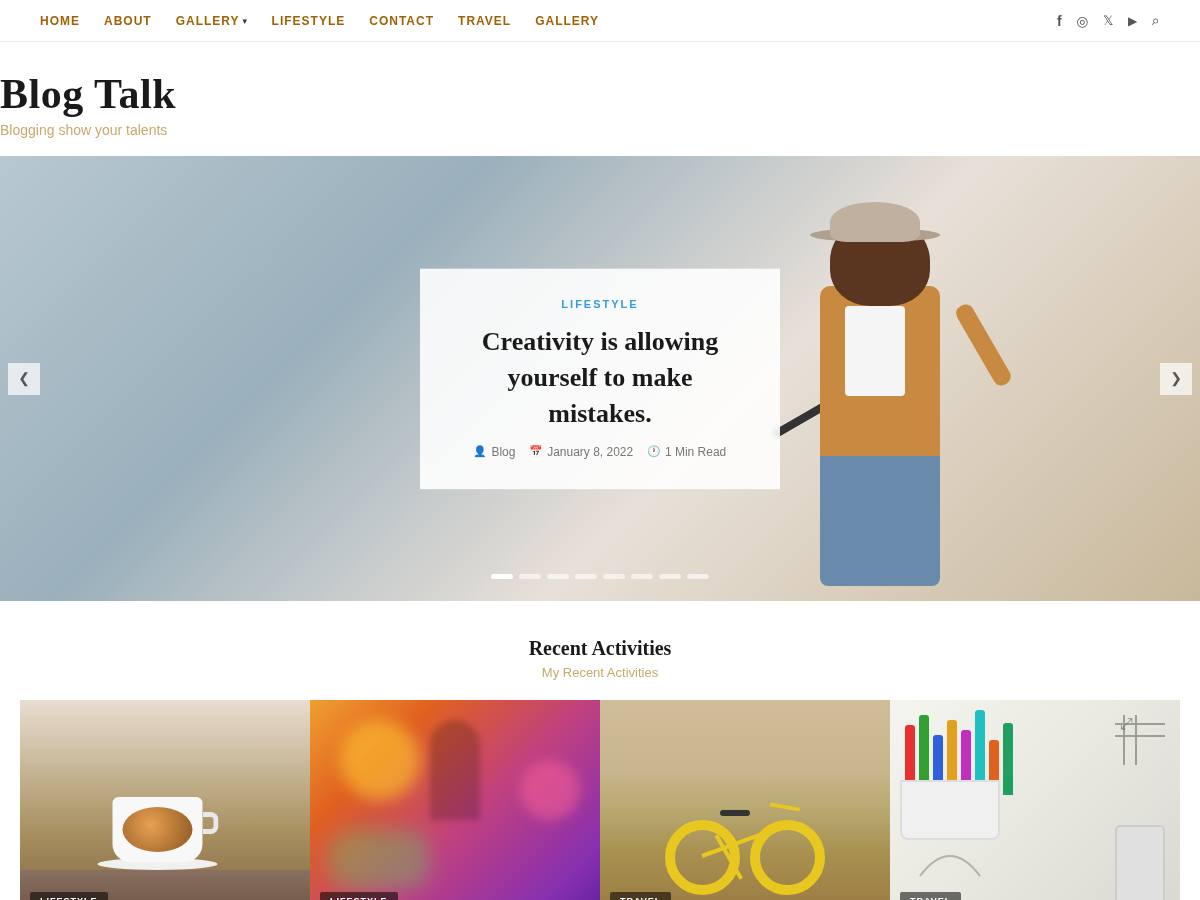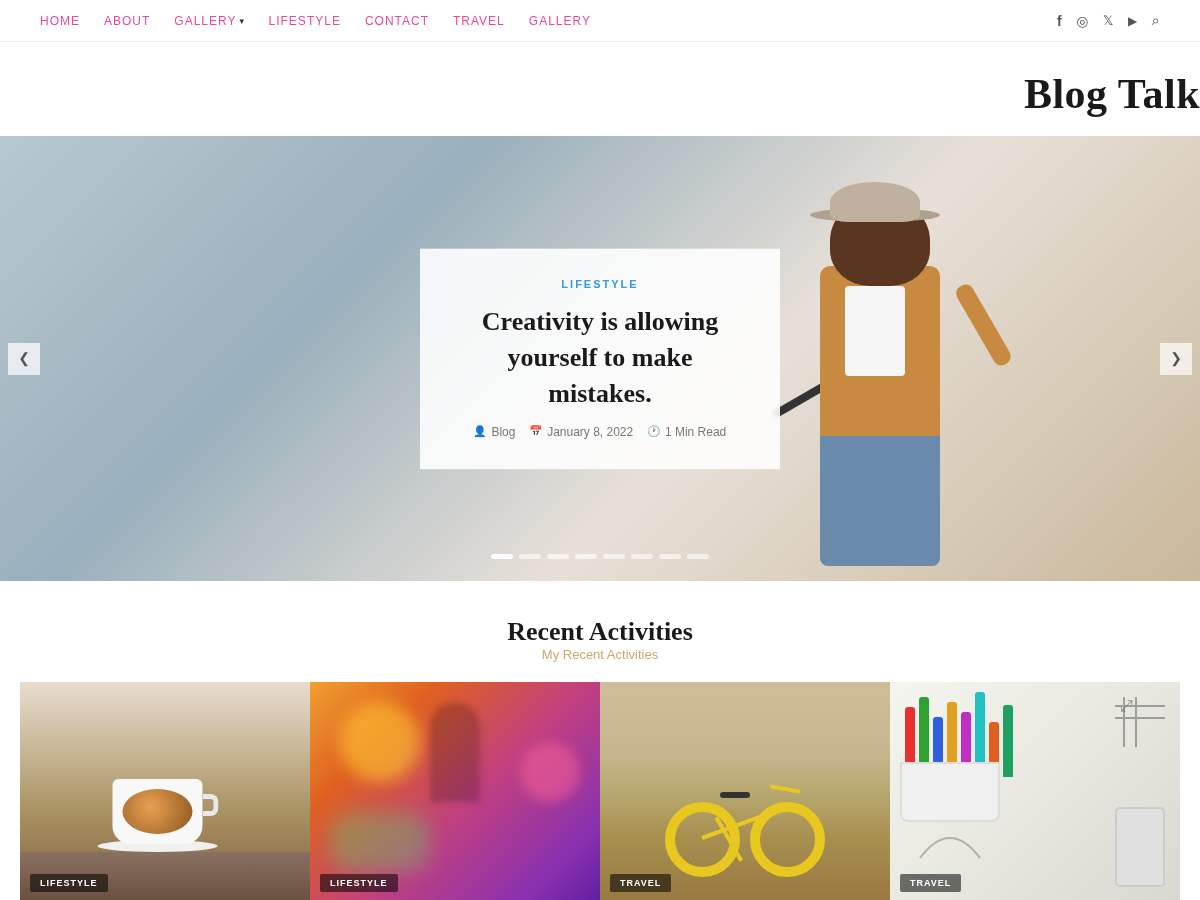--- a/index.html
+++ b/index.html
@@ -5,29 +5,29 @@
     * { margin: 0; padding: 0; box-sizing: border-box; }
     body { font-family: Georgia, 'Times New Roman', serif; background: #fff; color: #333; width: 1200px; min-height: 900px; overflow-x: hidden; }
 
     
     nav {
       display: flex; align-items: center; justify-content: space-between;
       padding: 0 40px; height: 42px; border-bottom: 1px solid #eee;
       font-family: Arial, sans-serif; font-size: 13px; letter-spacing: 0.5px;
     }
     .nav-links { display: flex; gap: 24px; }
-    .nav-links a { text-decoration: none; color: #ec4899; font-weight: 400; font-size: 12px; letter-spacing: 1px; }
+    .nav-links a { text-decoration: none; color: #a16207; font-weight: 700; font-size: 12px; letter-spacing: 1px; }
     .nav-links .gallery-wrap { display: flex; align-items: center; gap: 3px; cursor: pointer; }
     .nav-links .gallery-wrap span { font-size: 9px; }
     .nav-social { display: flex; align-items: center; gap: 14px; }
     .nav-social .icon { font-size: 15px; color: #555; cursor: pointer; }
     .nav-social .search-icon { font-size: 14px; color: #555; cursor: pointer; }
 
     
-    .site-header { text-align: right; padding: 28px 0 18px; }
+    .site-header { text-align: left; padding: 28px 0 18px; }
     .site-header h1 { font-size: 42px; font-weight: 700; letter-spacing: 0.5px; color: #1a1a1a; font-family: Georgia, serif; }
     .site-header p { font-size: 14px; color: #c8a96e; font-family: Arial, sans-serif; margin-top: 4px; }
 
     
     .hero { position: relative; width: 100%; height: 445px; overflow: hidden; background: #ccc; }
     .hero-bg {
       width: 100%; height: 100%;
       background: linear-gradient(135deg, #b8c8d0 0%, #9ab0bc 30%, #e8e0d8 60%, #c8b89a 100%);
       position: relative; display: flex; align-items: center; justify-content: center;
     }
@@ -63,22 +63,22 @@
       position: absolute; top: 50%; transform: translateY(-50%);
       width: 32px; height: 32px; background: rgba(255,255,255,0.7);
       display: flex; align-items: center; justify-content: center;
       cursor: pointer; font-size: 14px; color: #555;
     }
     .arrow.left { left: 8px; }
     .arrow.right { right: 8px; }
 
     
     .recent { padding: 36px 0 20px; text-align: center; }
-    .recent h2 { font-size: 26px; font-weight: 700; color: #1a1a1a; font-family: Georgia, serif; }
-    .recent p { font-size: 13px; color: #c8a96e; font-family: Arial, sans-serif; }
+    .recent h2 { font-size: 20px; font-weight: 700; color: #1a1a1a; font-family: Georgia, serif; }
+    .recent p { font-size: 13px; color: #c8a96e; margin-top: 5px; font-family: Arial, sans-serif; }
 
     
     .cards-grid { display: grid; grid-template-columns: repeat(4, 1fr); gap: 0; padding: 0 20px; }
     .card { position: relative; height: 220px; overflow: hidden; cursor: pointer; }
 
     
     .card-bg-1 {
       width: 100%; height: 100%;
       background: linear-gradient(180deg, #e8d8c8 0%, #c8a87a 40%, #8a6840 70%, #5a4030 100%);
       position: relative;
@@ -116,20 +116,21 @@
     <span class="icon" style="font-family:Arial;font-weight:700;font-size:14px;">f</span>
     <span class="icon" style="font-size:14px;">◎</span>
     <span class="icon" style="font-size:13px;">𝕏</span>
     <span class="icon" style="font-size:12px;">▶</span>
     <span class="search-icon" style="font-size:14px;">⌕</span>
   </div>
 </nav>
 
 <header class="site-header">
   <h1>Blog Talk</h1>
+  <p>Blogging show your talents</p>
 </header>
 
 <section class="hero">
   <div class="hero-bg">
 
     <div class="hero-figure">
       <div class="hero-figure-body">
 
         <div class="hair" style="position:absolute;top:0;left:30px;width:100px;height:90px;background:#5a3520;border-radius:50% 50% 40% 40%;z-index:3;"></div>
 

